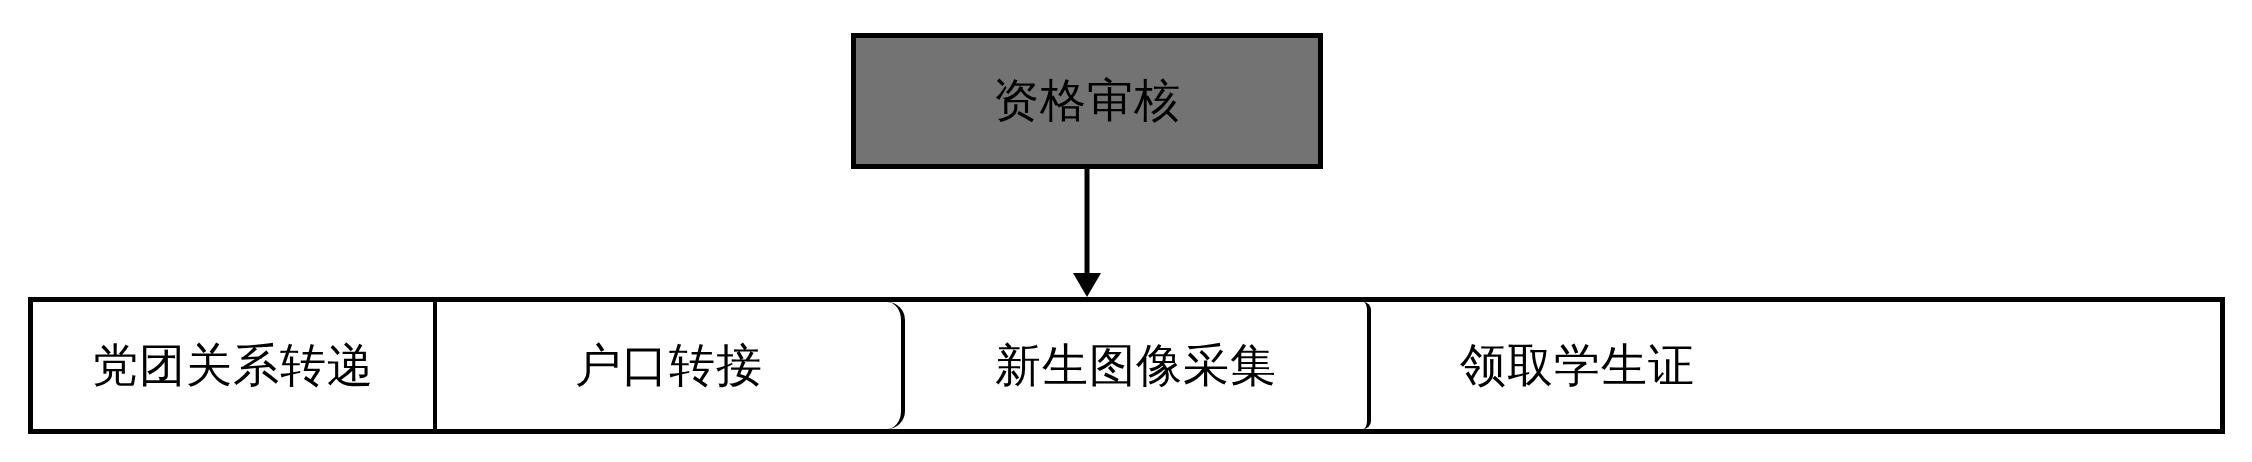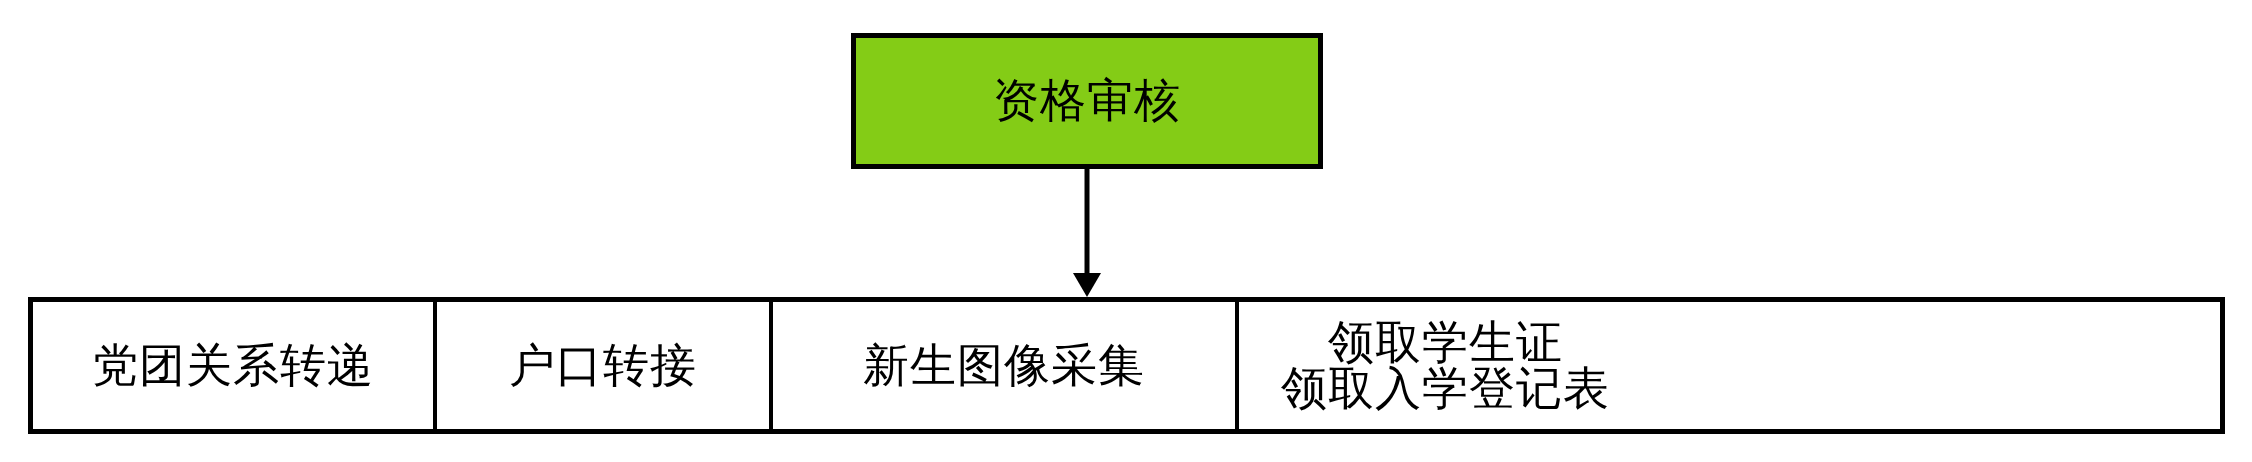--- a/index.html
+++ b/index.html
@@ -20,21 +20,21 @@
 
   
   .top-box {
     position: absolute;
     left: 851px;
     top: 33px;
     width: 472px;
     height: 136px;
     box-sizing: border-box;
     border: 5px solid #000000;
-    background: #84cc16;
+    background: #737373;
     display: flex;
     align-items: center;
     justify-content: center;
   }
   .top-box-label {
     font-size: 46px;
     line-height: 1.05;
     color: #000000;
     letter-spacing: 1px;
     white-space: nowrap;
@@ -105,31 +105,30 @@
     <line x1="14" y1="0" x2="14" y2="108" stroke="#000000" stroke-width="5"></line>
     <polygon points="14,128 0,104 28,104" fill="#000000"></polygon>
   </svg>
 
   <div class="bottom-row">
 
     <div class="row-cell" style="width:404px;">
       <span class="cell-label">党团关系转递</span>
     </div>
 
-    <div class="row-cell" style="width:336px;">
+    <div class="row-cell" style="width:468px;border-radius:18px;">
       <span class="cell-label">户口转接</span>
     </div>
 
 
-    <div class="row-cell" style="width:466px;">
+    <div class="row-cell" style="width:466px;border-radius:8px;">
       <span class="cell-label">新生图像采集</span>
     </div>
 
     <div class="row-cell" style="width:413px;justify-content:center;">
       <span class="cell-label two-line">
         <span class="line">领取学生证</span>
-        <span class="line">领取入学登记表</span>
       </span>
     </div>
 
   </div>
 
 </div>
 
 </body></html>

